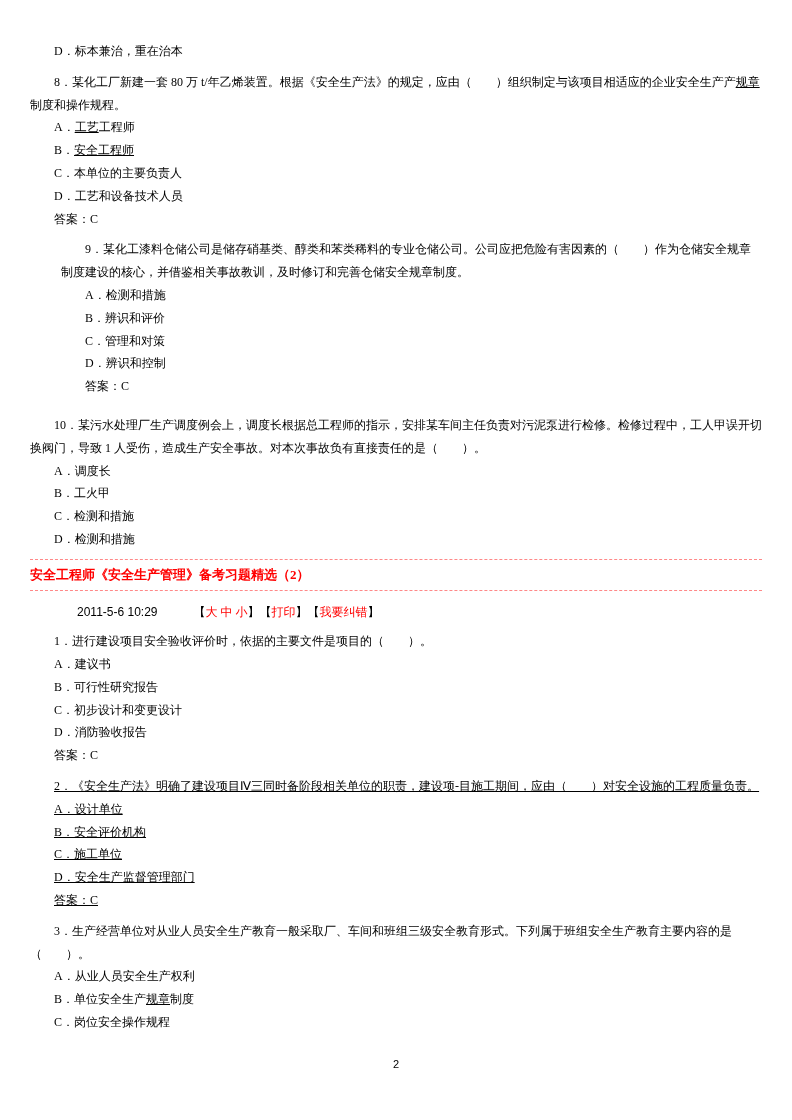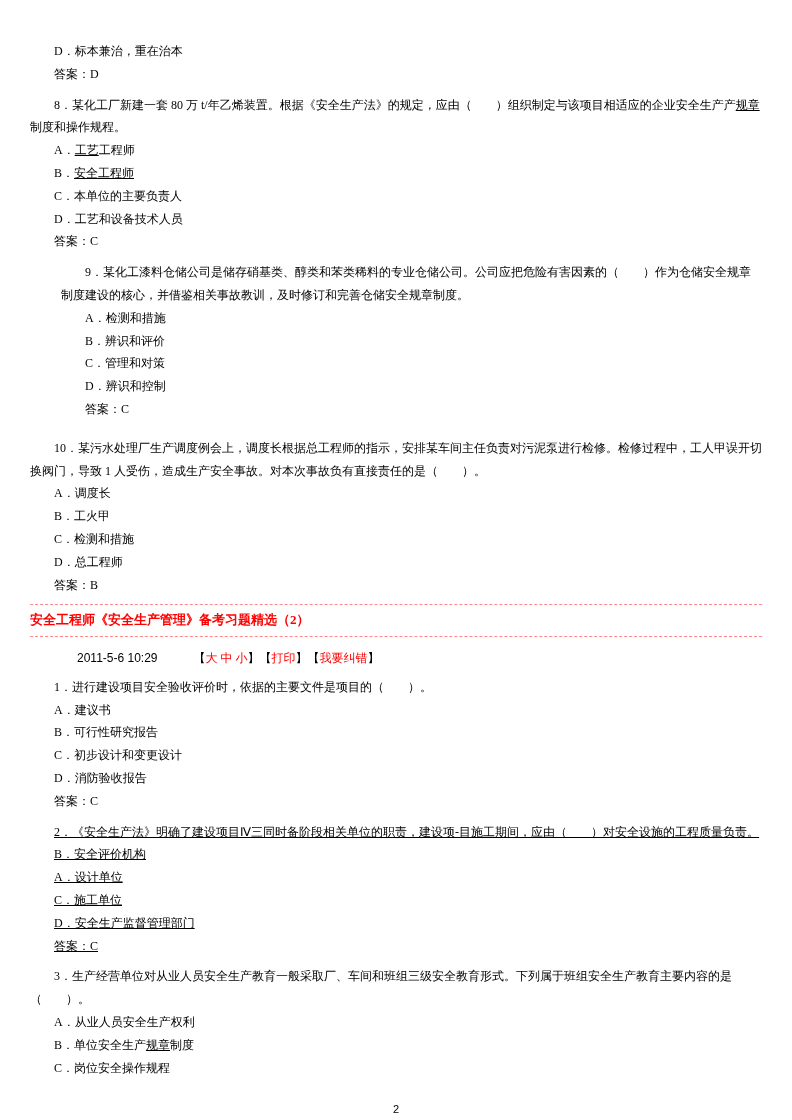--- a/index.html
+++ b/index.html
@@ -35,21 +35,20 @@
       font-family: Arial, sans-serif;
     }
     .latin { font-family: Arial, sans-serif; margin-left: 47px; }
   </style>
 </head>
 <body>
 
 <div>
 
   <div class="option">D．标本兼治，重在治本</div>
-  <div class="answer"><span>答案：D</span></div>
 
   <div class="question-block" style="margin-top:8px;">
     <div><span style="display:inline-block;text-indent:2em;">8．某化工厂新建一套 80 万 t/年乙烯装置。根据《安全生产法》的规定，应由（　　）组织制定与该项目相适应的企业安全生产</span><span>产</span><span class="underline">规章</span><span>制度和操作规程。</span></div>
     <div class="option"><span>A．</span><span class="underline">工艺</span><span>工程师</span></div>
     <div class="option"><span>B．</span><span class="underline">安全工程师</span></div>
     <div class="option">C．本单位的主要负责人</div>
     <div class="option">D．工艺和设备技术人员</div>
     <div class="answer">答案：C</div>
   </div>
 
@@ -60,22 +59,21 @@
     <div class="option">C．管理和对策</div>
     <div class="option">D．辨识和控制</div>
     <div class="answer">答案：C</div>
   </div>
 
   <div class="question-block" style="margin-top:16px;">
     <div class="question-text">10．某污水处理厂生产调度例会上，调度长根据总工程师的指示，安排某车间主任负责对污泥泵进行检修。检修过程中，工人甲误开切换阀门，导致 1 人受伤，造成生产安全事故。对本次事故负有直接责任的是（　　）。</div>
     <div class="option">A．调度长</div>
     <div class="option">B．工火甲</div>
     <div class="option">C．检测和措施</div>
-    <div class="option">D．总工程师</div>
-    <div class="answer">答案：B</div>
+    <div class="option">D．检测和措施</div>
   </div>
 
   <div class="section-title">安全工程师《安全生产管理》备考习题精选（2）</div>
 
   <div class="meta-line">
     <span class="latin">2011-5-6 10:29</span>
     <span style="display:inline-block;width:30px;"></span>
     <span>【</span><span class="red-link">大 </span><span class="red-link">中 </span><span class="red-link">小</span><span>】【</span><span class="red-link">打印</span><span>】【</span><span class="red-link">我要纠错</span><span>】</span>
   </div>
 
@@ -83,22 +81,22 @@
     <div class="question-text">1．进行建设项目安全验收评价时，依据的主要文件是项目的（　　）。</div>
     <div class="option">A．建议书</div>
     <div class="option">B．可行性研究报告</div>
     <div class="option">C．初步设计和变更设计</div>
     <div class="option">D．消防验收报告</div>
     <div class="answer">答案：C</div>
   </div>
 
   <div class="question-block" style="margin-top:8px;text-decoration:underline;">
     <div class="question-text">2．《安全生产法》明确了建设项目Ⅳ三同时备阶段相关单位的职责，建设项-目施工期间，应由（　　）对安全设施的工程质量负责。</div>
+    <div class="option">A．设计单位</div>
     <div class="option">B．安全评价机构</div>
-    <div class="option">A．设计单位</div>
     <div class="option">C．施工单位</div>
     <div class="option">D．安全生产监督管理部门</div>
     <div class="answer">答案：C</div>
   </div>
 
   <div class="question-block" style="margin-top:8px;">
     <div class="question-text">3．生产经营单位对从业人员安全生产教育一般采取厂、车间和班组三级安全教育形式。下列属于班组安全生产教育主要内容的是（　　）。</div>
     <div class="option">A．从业人员安全生产权利</div>
     <div class="option"><span>B．单位安全生产</span><span class="underline">规章</span><span>制度</span></div>
     <div class="option">C．岗位安全操作规程</div>

